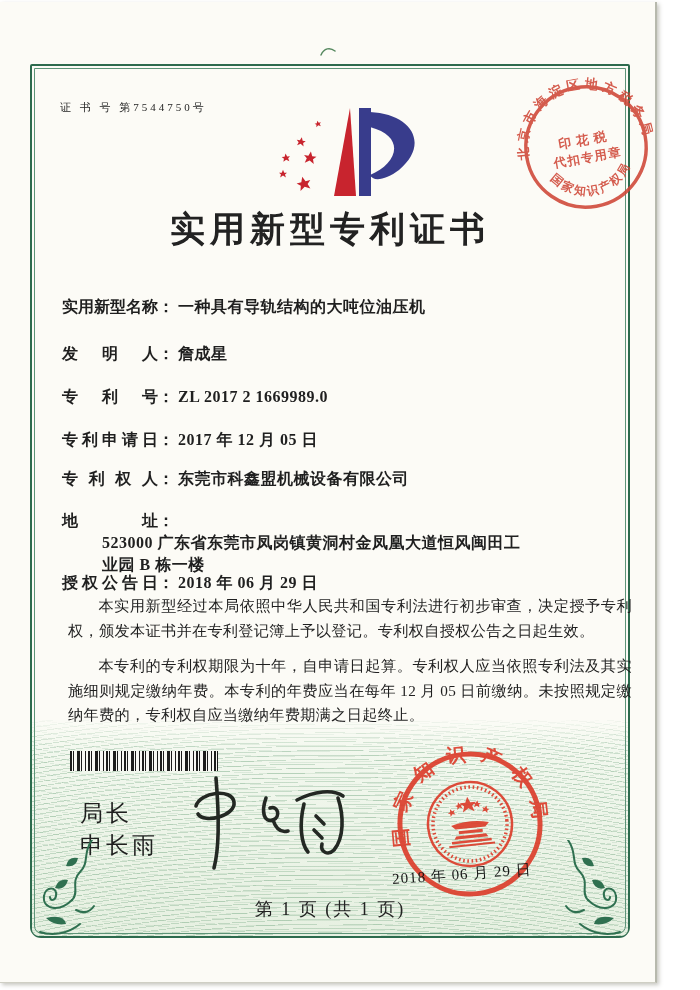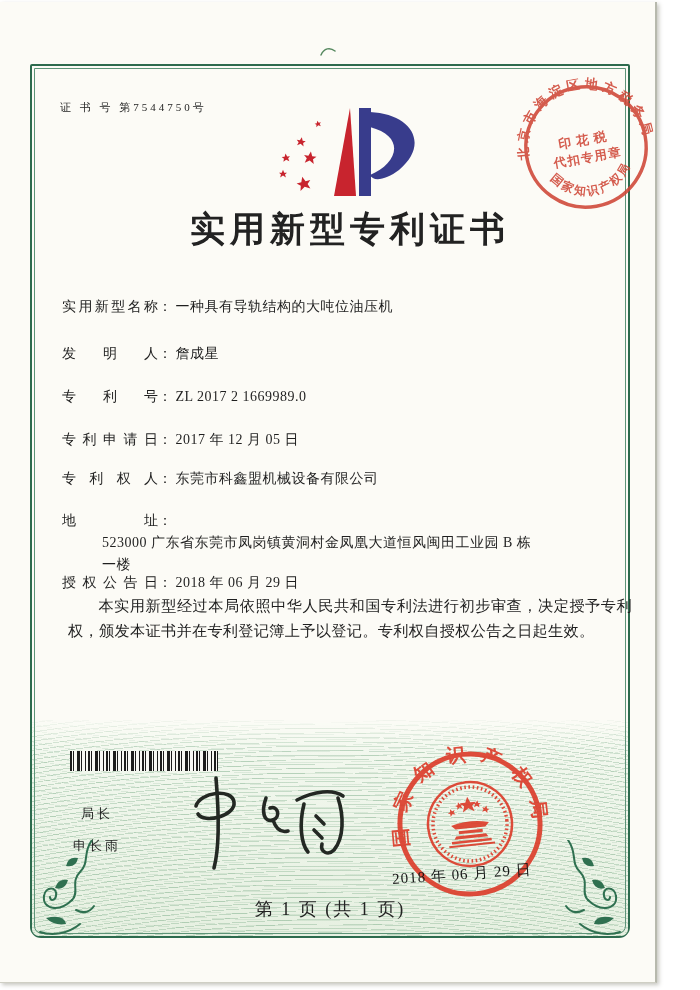--- a/index.html
+++ b/index.html
@@ -32,37 +32,37 @@
       repeating-radial-gradient(900px 500px at 50% 640px, rgba(86,148,104,.28) 0 1.6px, rgba(86,148,104,0) 1.6px 8px),
       repeating-radial-gradient(1100px 620px at 46% -420px, rgba(86,148,104,.14) 0 1.4px, rgba(86,148,104,0) 1.4px 10px),
       linear-gradient(180deg,#f4f9f0,#e6f0e1);
     box-shadow:inset 0 34px 26px -22px #fdfcf7;
   }
   .abs{position:absolute;}
   .cert-number{left:60px;top:100px;font-size:11px;letter-spacing:3px;}
   .logo{left:272px;top:104px;}
   .tax-stamp{left:517px;top:78px;transform:rotate(-10deg);opacity:.88;}
   .cert-title{left:30px;top:206px;width:600px;text-align:center;
-    font-size:35px;font-weight:700;letter-spacing:5px;color:#222;margin-left:20px;}
-  .field-row{left:62px;width:580px;font-size:14px;line-height:22px;}
+    font-size:35px;font-weight:700;letter-spacing:5px;color:#222;}
+  .field-row{left:62px;width:580px;font-size:16px;line-height:22px;font-weight:bold;}
   .flabel{display:inline-block;width:96px;text-align:justify;text-align-last:justify;
     vertical-align:top;}
   .fcolon{display:inline-block;vertical-align:top;}
   .fvalue{display:inline-block;vertical-align:top;letter-spacing:.5px;}
   .fvalue.addr{width:432px;margin-left:40px;}
   .col-right{position:absolute;left:310px;top:0;}
   .paras{left:57px;top:583px;width:586px;font-size:15.2px;line-height:24.5px;
     text-align:justify;letter-spacing:.3px;}
   .paras p{margin:11px;text-indent:2em;}
   .barcode{left:70px;top:751px;width:148px;height:20px;
     background:repeating-linear-gradient(90deg,
       #1c1c1c 0 2px,#f8f8f4 2px 3px,#1c1c1c 3px 4px,#f8f8f4 4px 7px,
       #1c1c1c 7px 10px,#f8f8f4 10px 11px,#1c1c1c 11px 12px,#f8f8f4 12px 15px,
       #1c1c1c 15px 16px,#f8f8f4 16px 18px);}
-  .signer{left:73px;top:798px;font-size:13px;letter-spacing:3px;line-height:32px;text-align:center;}
+  .signer{left:80px;top:798px;font-size:23px;letter-spacing:3px;line-height:32px;}
   .signature{left:180px;top:772px;}
   .official-seal{left:388px;top:742px;transform:rotate(-6deg);opacity:.9;}
   .seal-date{left:392px;top:864px;width:170px;font-size:15px;letter-spacing:1px;
     transform:rotate(-4deg);color:#161616;}
   .page-footer{left:30px;top:897px;width:600px;text-align:center;
     font-size:18px;letter-spacing:2px;color:#222;}
   .ornament{pointer-events:none;}
   .orn-left{left:32px;top:840px;}
   .orn-right{left:556px;top:840px;transform:scaleX(-1);}
   .pen-mark{left:320px;top:46px;}
@@ -143,20 +143,21 @@
   <span class="flabel">地址</span><span class="fcolon">：</span>
   <span class="fvalue addr">523000 广东省东莞市凤岗镇黄洞村金凤凰大道恒风闽田工业园 B 栋一楼</span>
 </div>
 <div class="abs field-row" style="top:572px">
   <span class="flabel">授权公告日</span><span class="fcolon">：</span>
   <span class="fvalue">2018 年 06 月 29 日</span>
 </div>
 
 <div class="abs paras">
   <p>本实用新型经过本局依照中华人民共和国专利法进行初步审查，决定授予专利权，颁发本证书并在专利登记簿上予以登记。专利权自授权公告之日起生效。</p>
+  <p>本专利的专利权期限为十年，自申请日起算。专利权人应当依照专利法及其实施细则规定缴纳年费。本专利的年费应当在每年 12 月 05 日前缴纳。未按照规定缴纳年费的，专利权自应当缴纳年费期满之日起终止。</p>
 </div>
 
 <div class="abs barcode"></div>
 
 <div class="abs signer">
   <div>局长</div>
   <div>申长雨</div>
 </div>
 
 <svg class="abs signature" width="175" height="100" viewBox="0 0 175 100">

